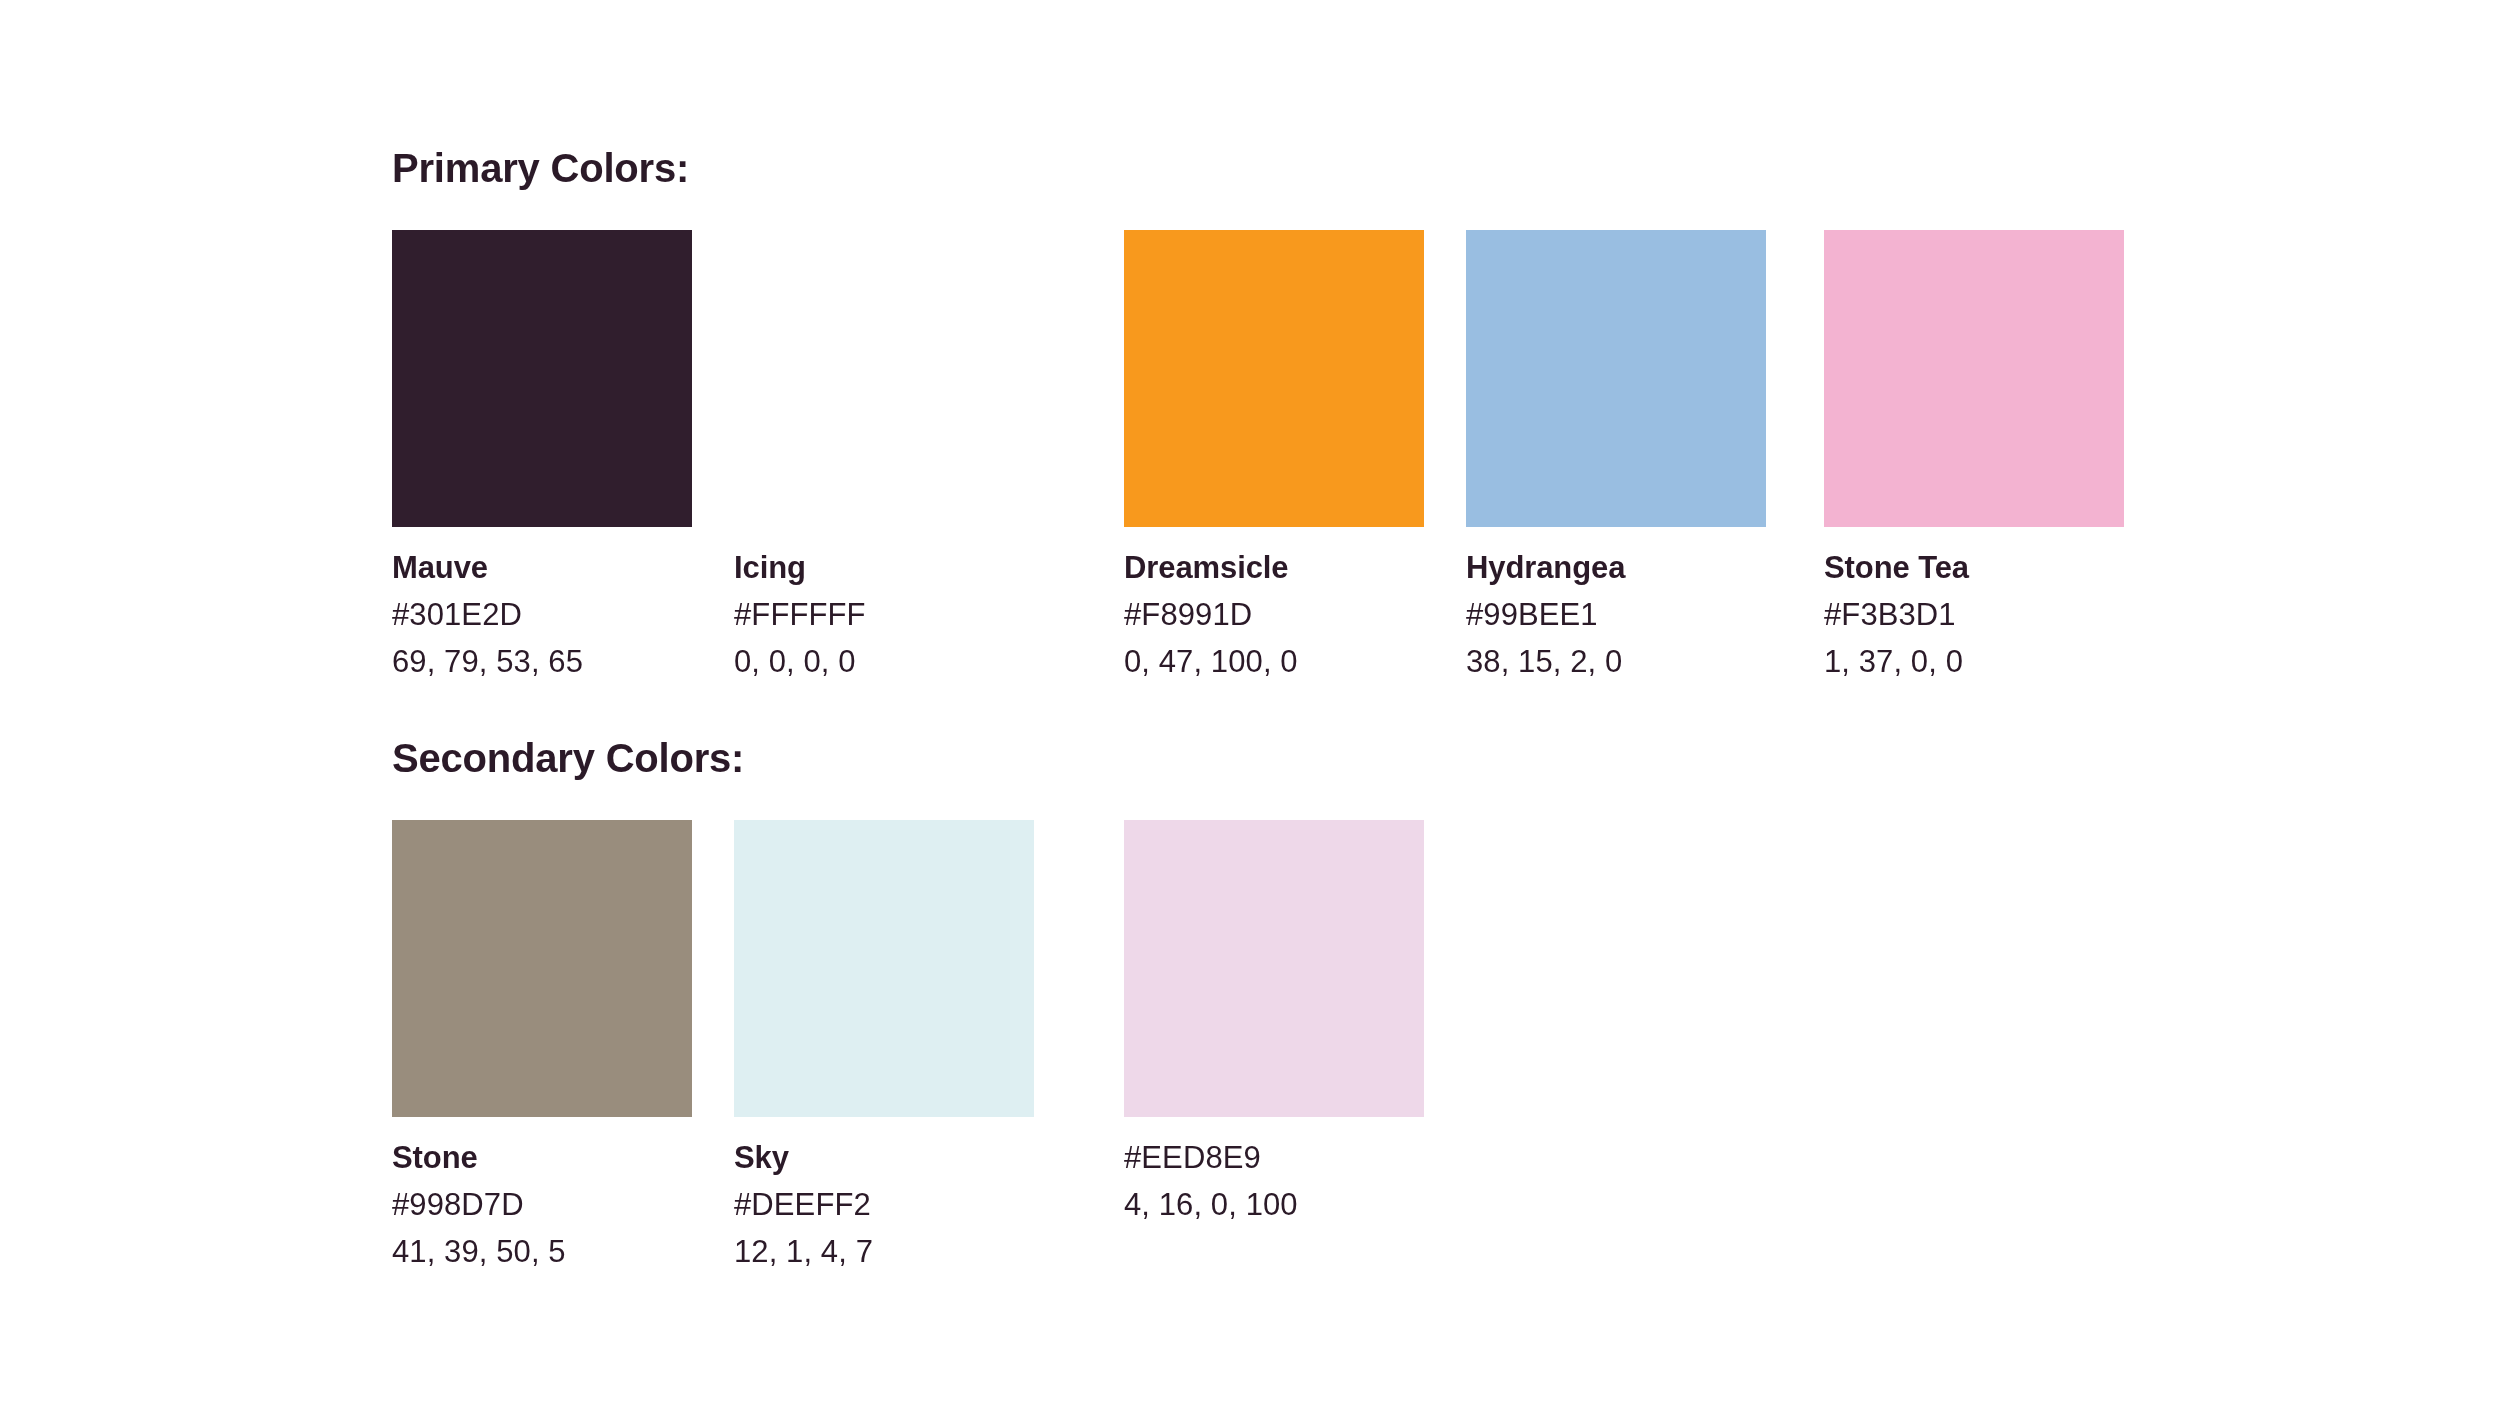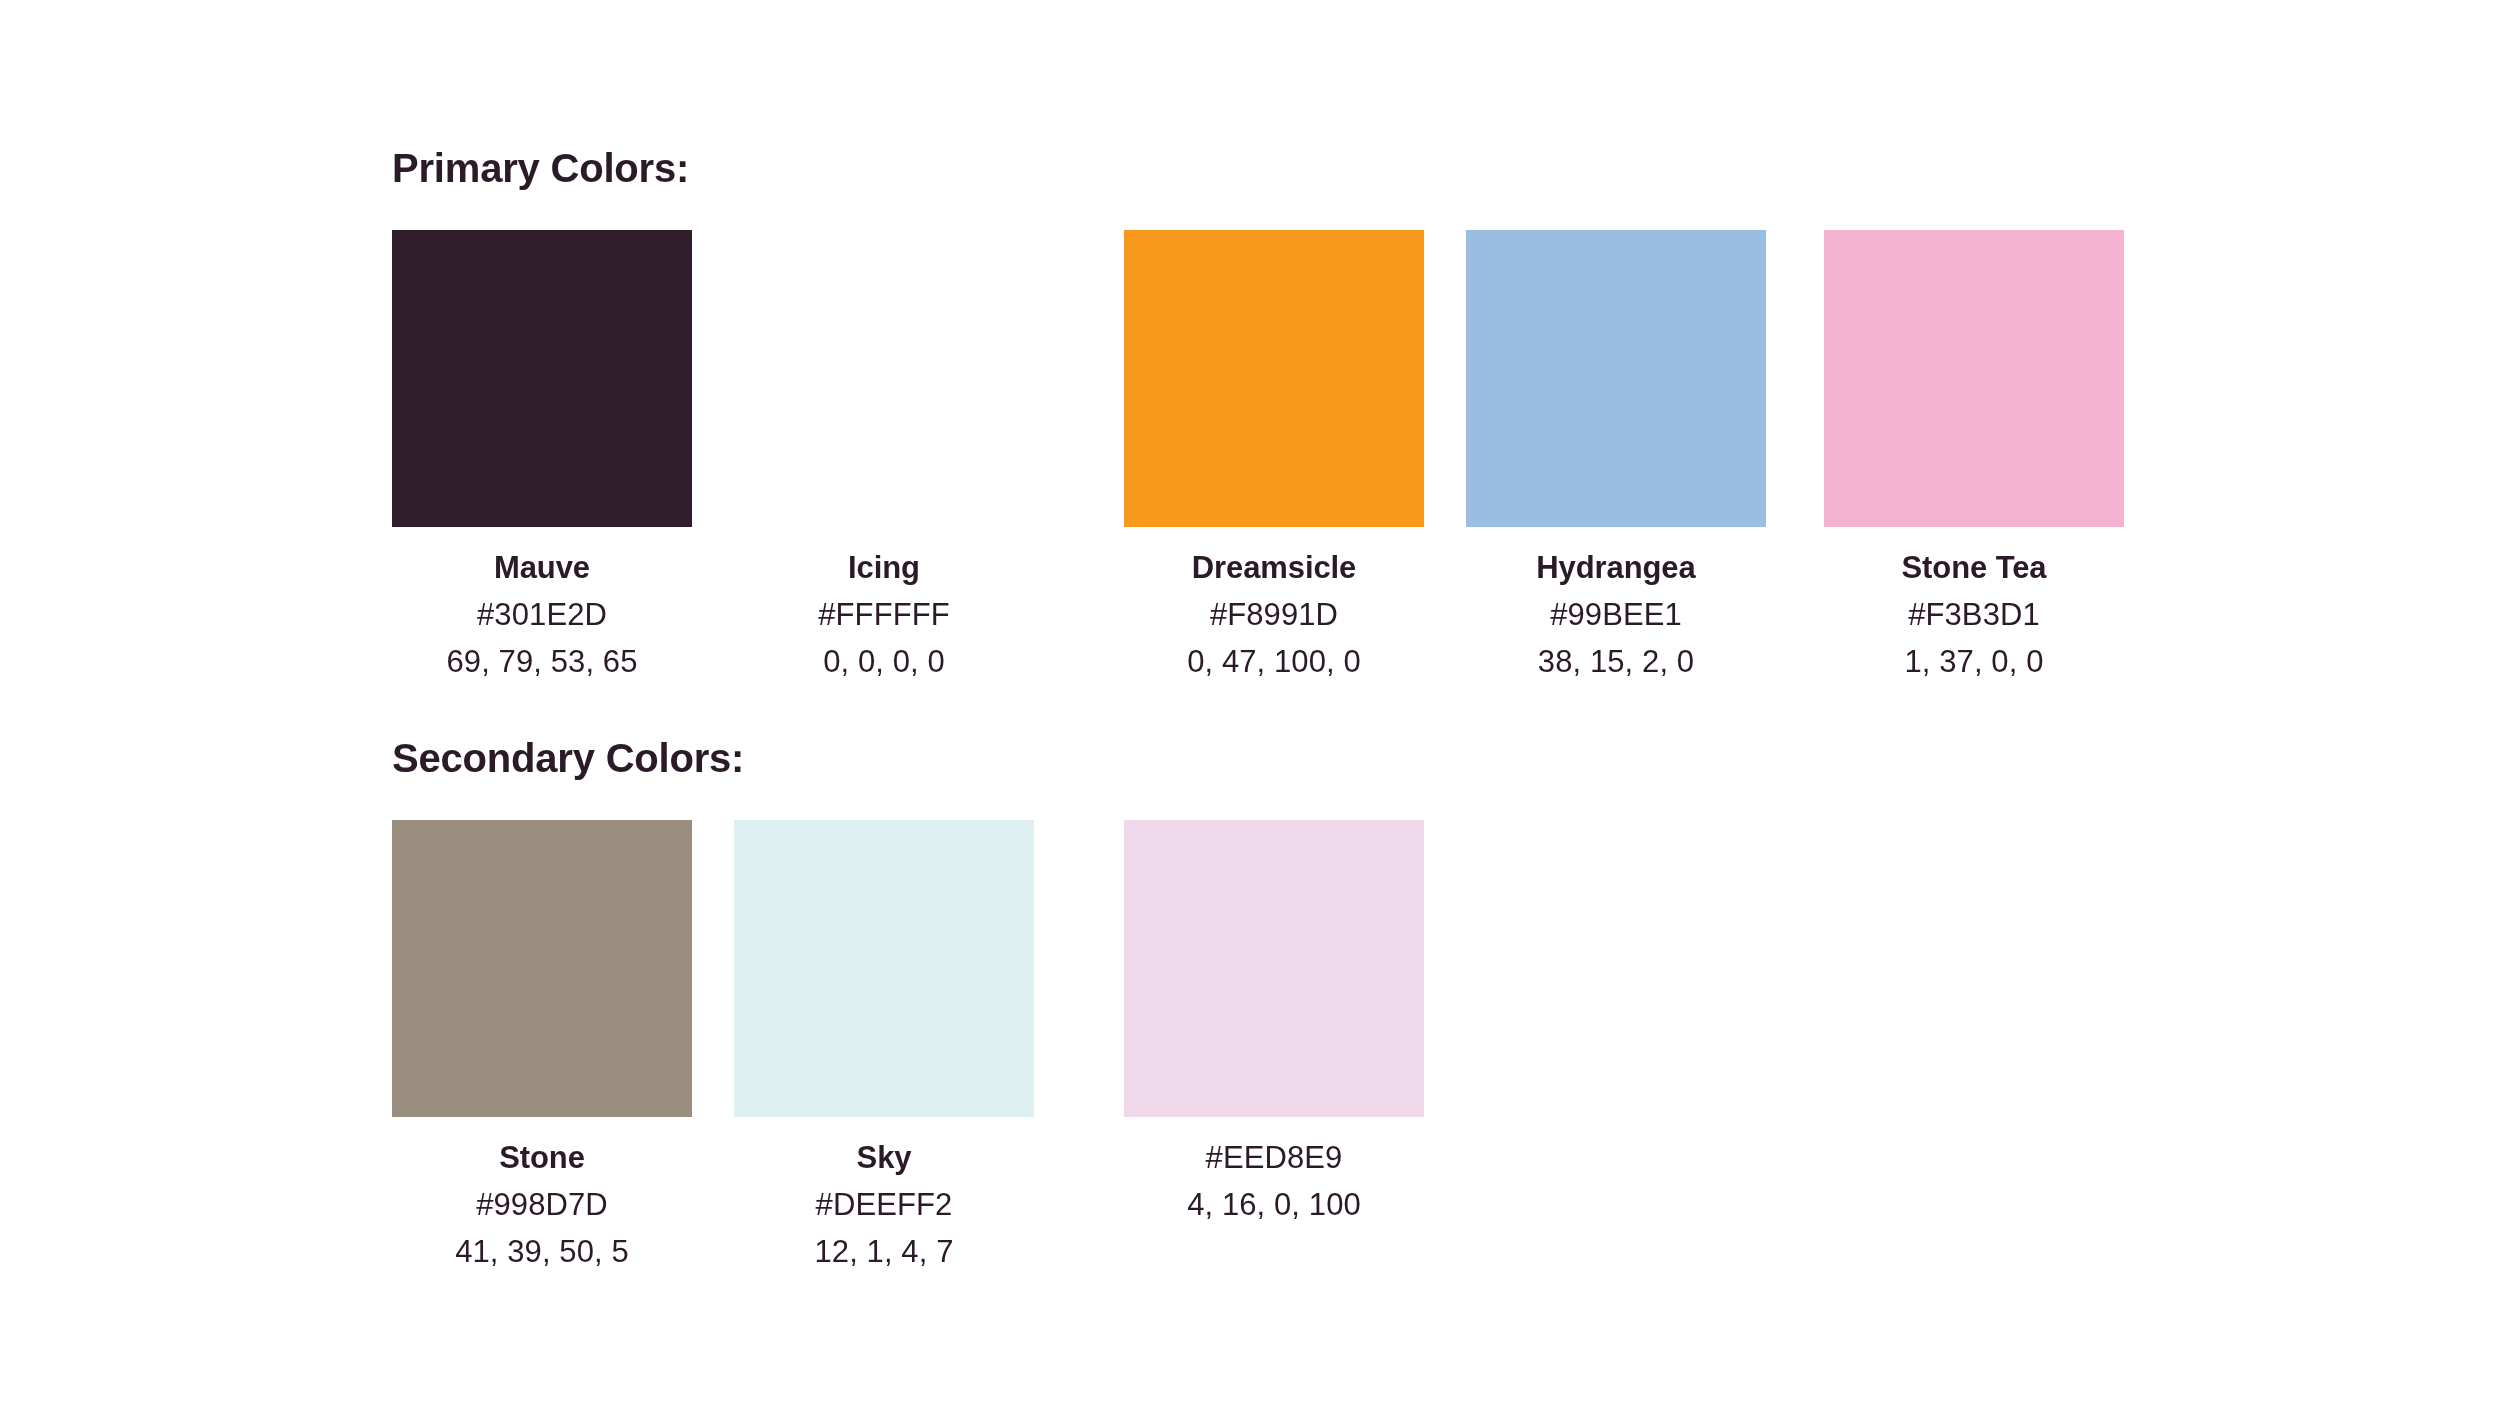--- a/index.html
+++ b/index.html
@@ -47,21 +47,20 @@
   .swatch-row {
     position: relative;
     margin-top: 40px;
     height: 510px;
   }
 
   .swatch-cell {
     position: absolute;
     top: 0;
     width: 300px;
-    text-align: center;
   }
   .swatch-cell.col-0 { left: 0px; }
   .swatch-cell.col-1 { left: 342px; }
   .swatch-cell.col-2 { left: 732px; }
   .swatch-cell.col-3 { left: 1074px; }
   .swatch-cell.col-4 { left: 1432px; }
 
   .swatch-chip {
     width: 300px;
     height: 297px;

